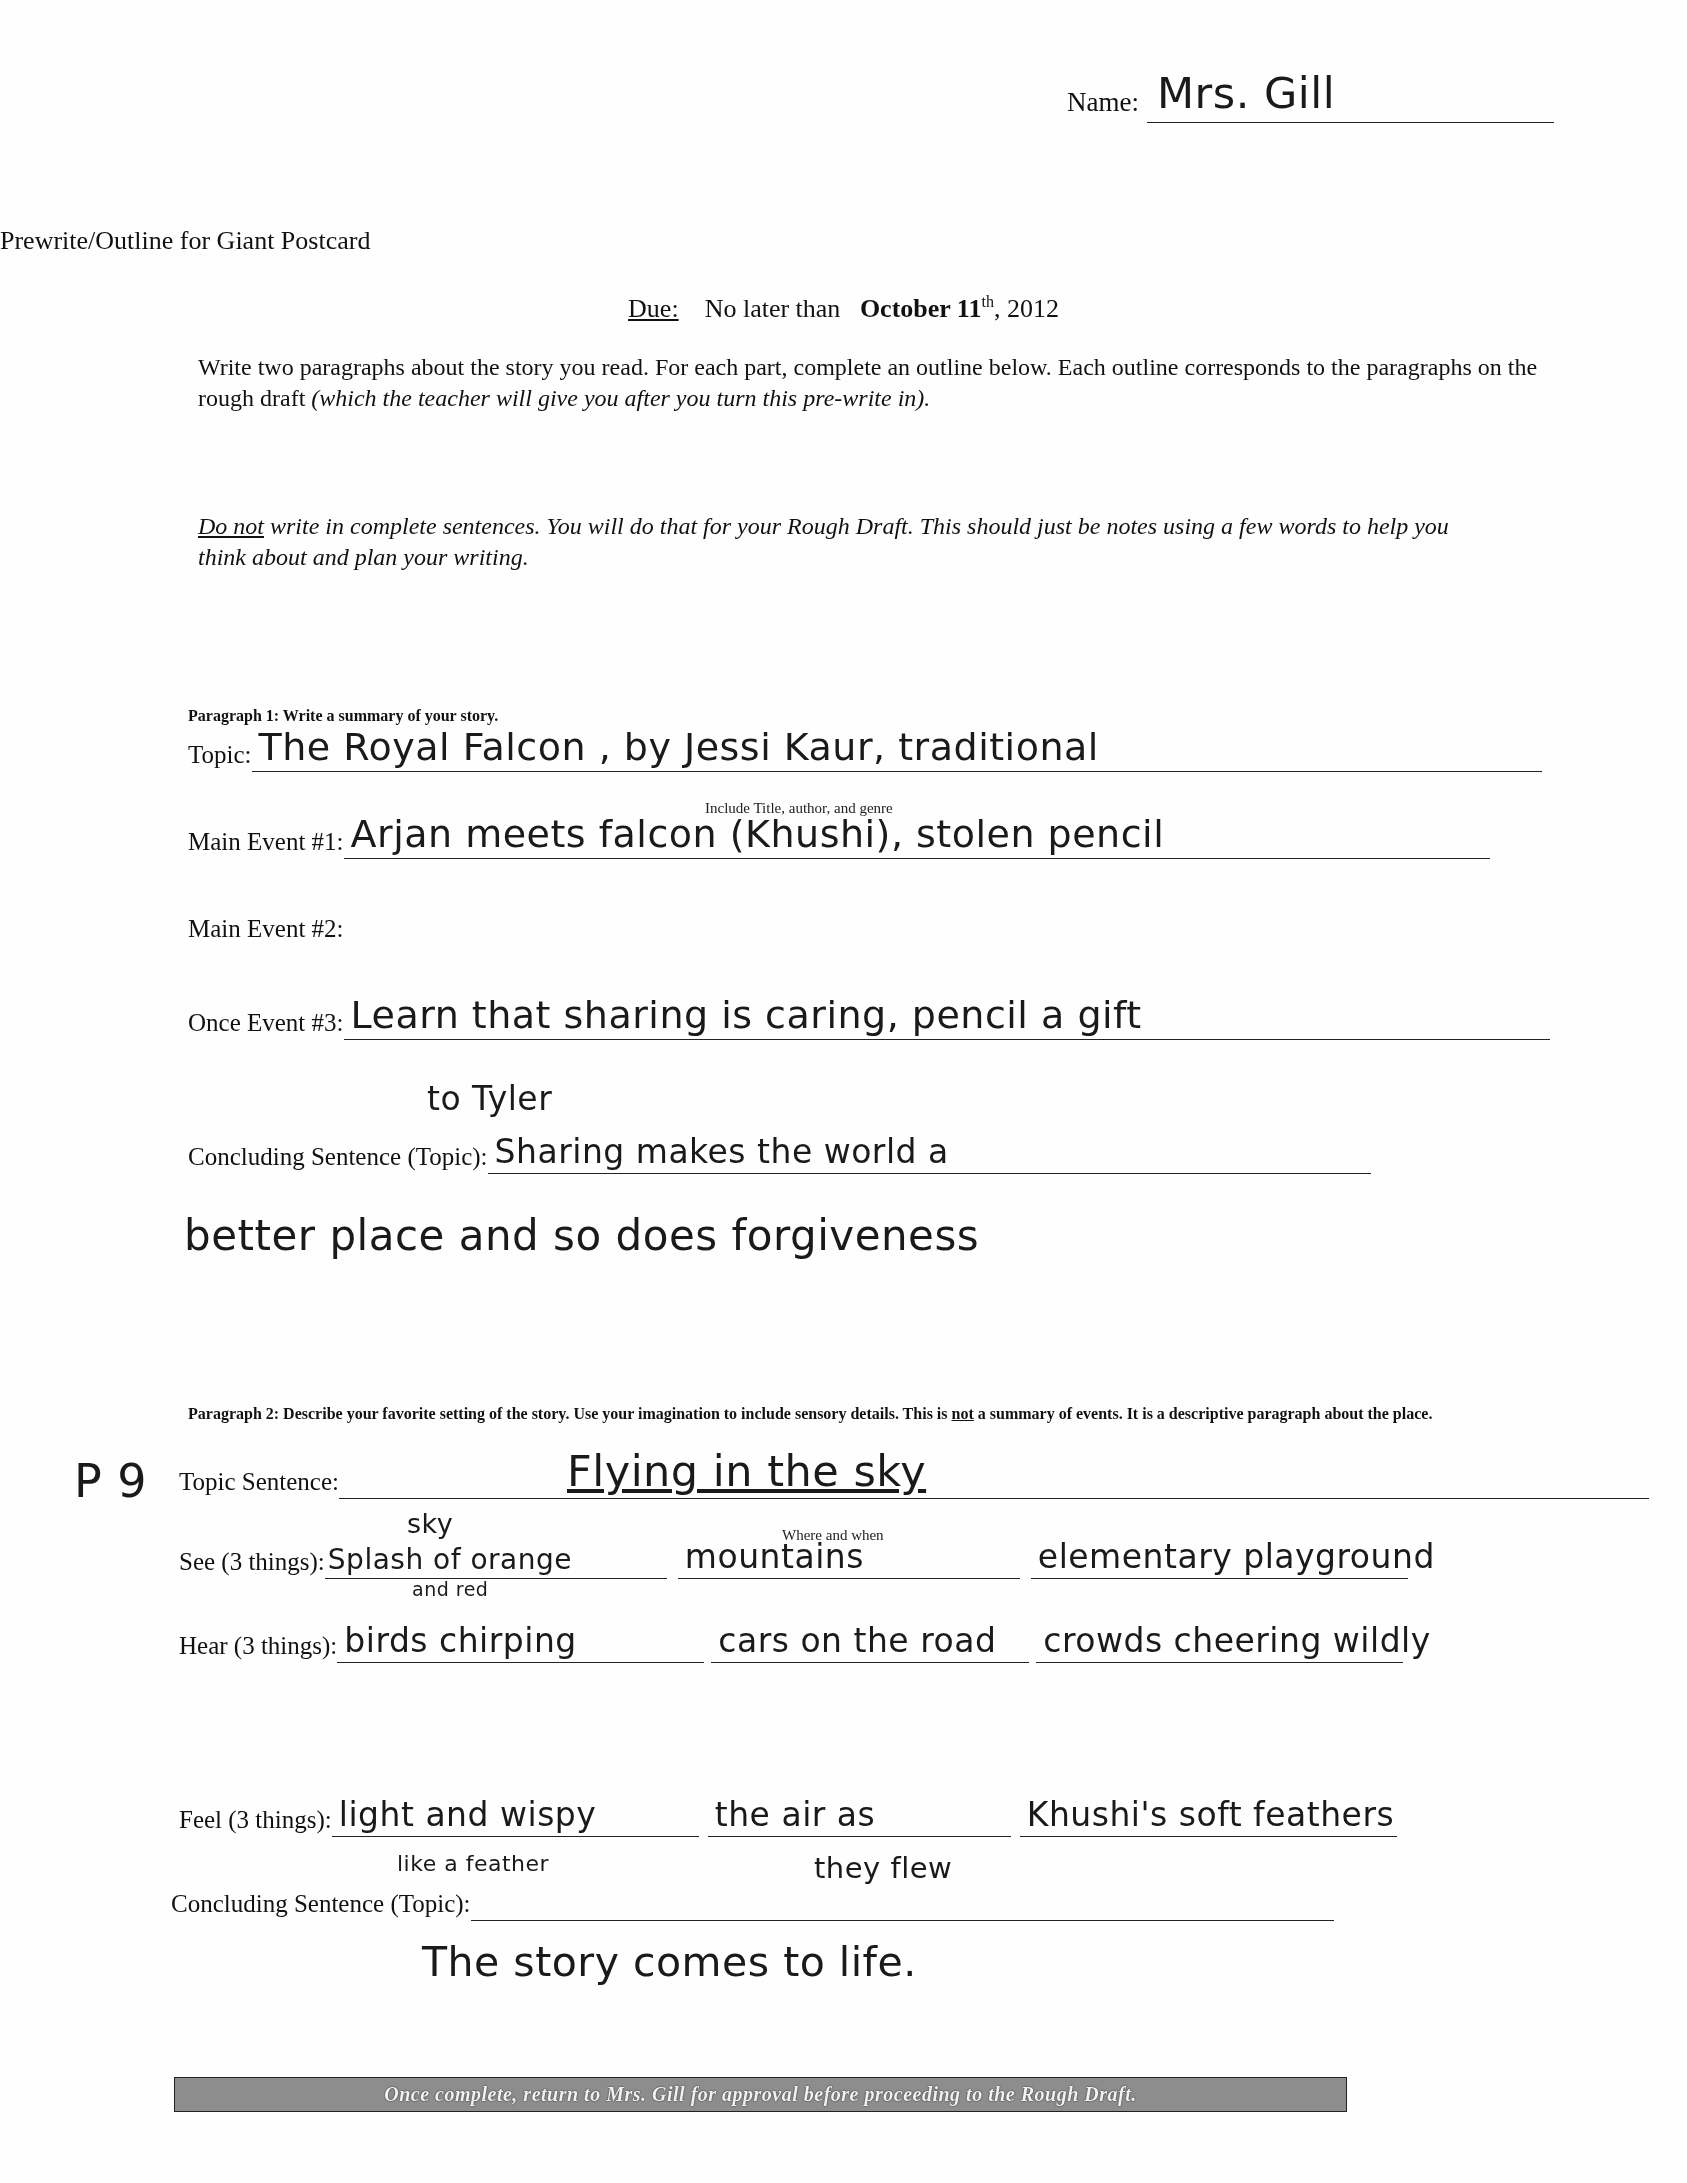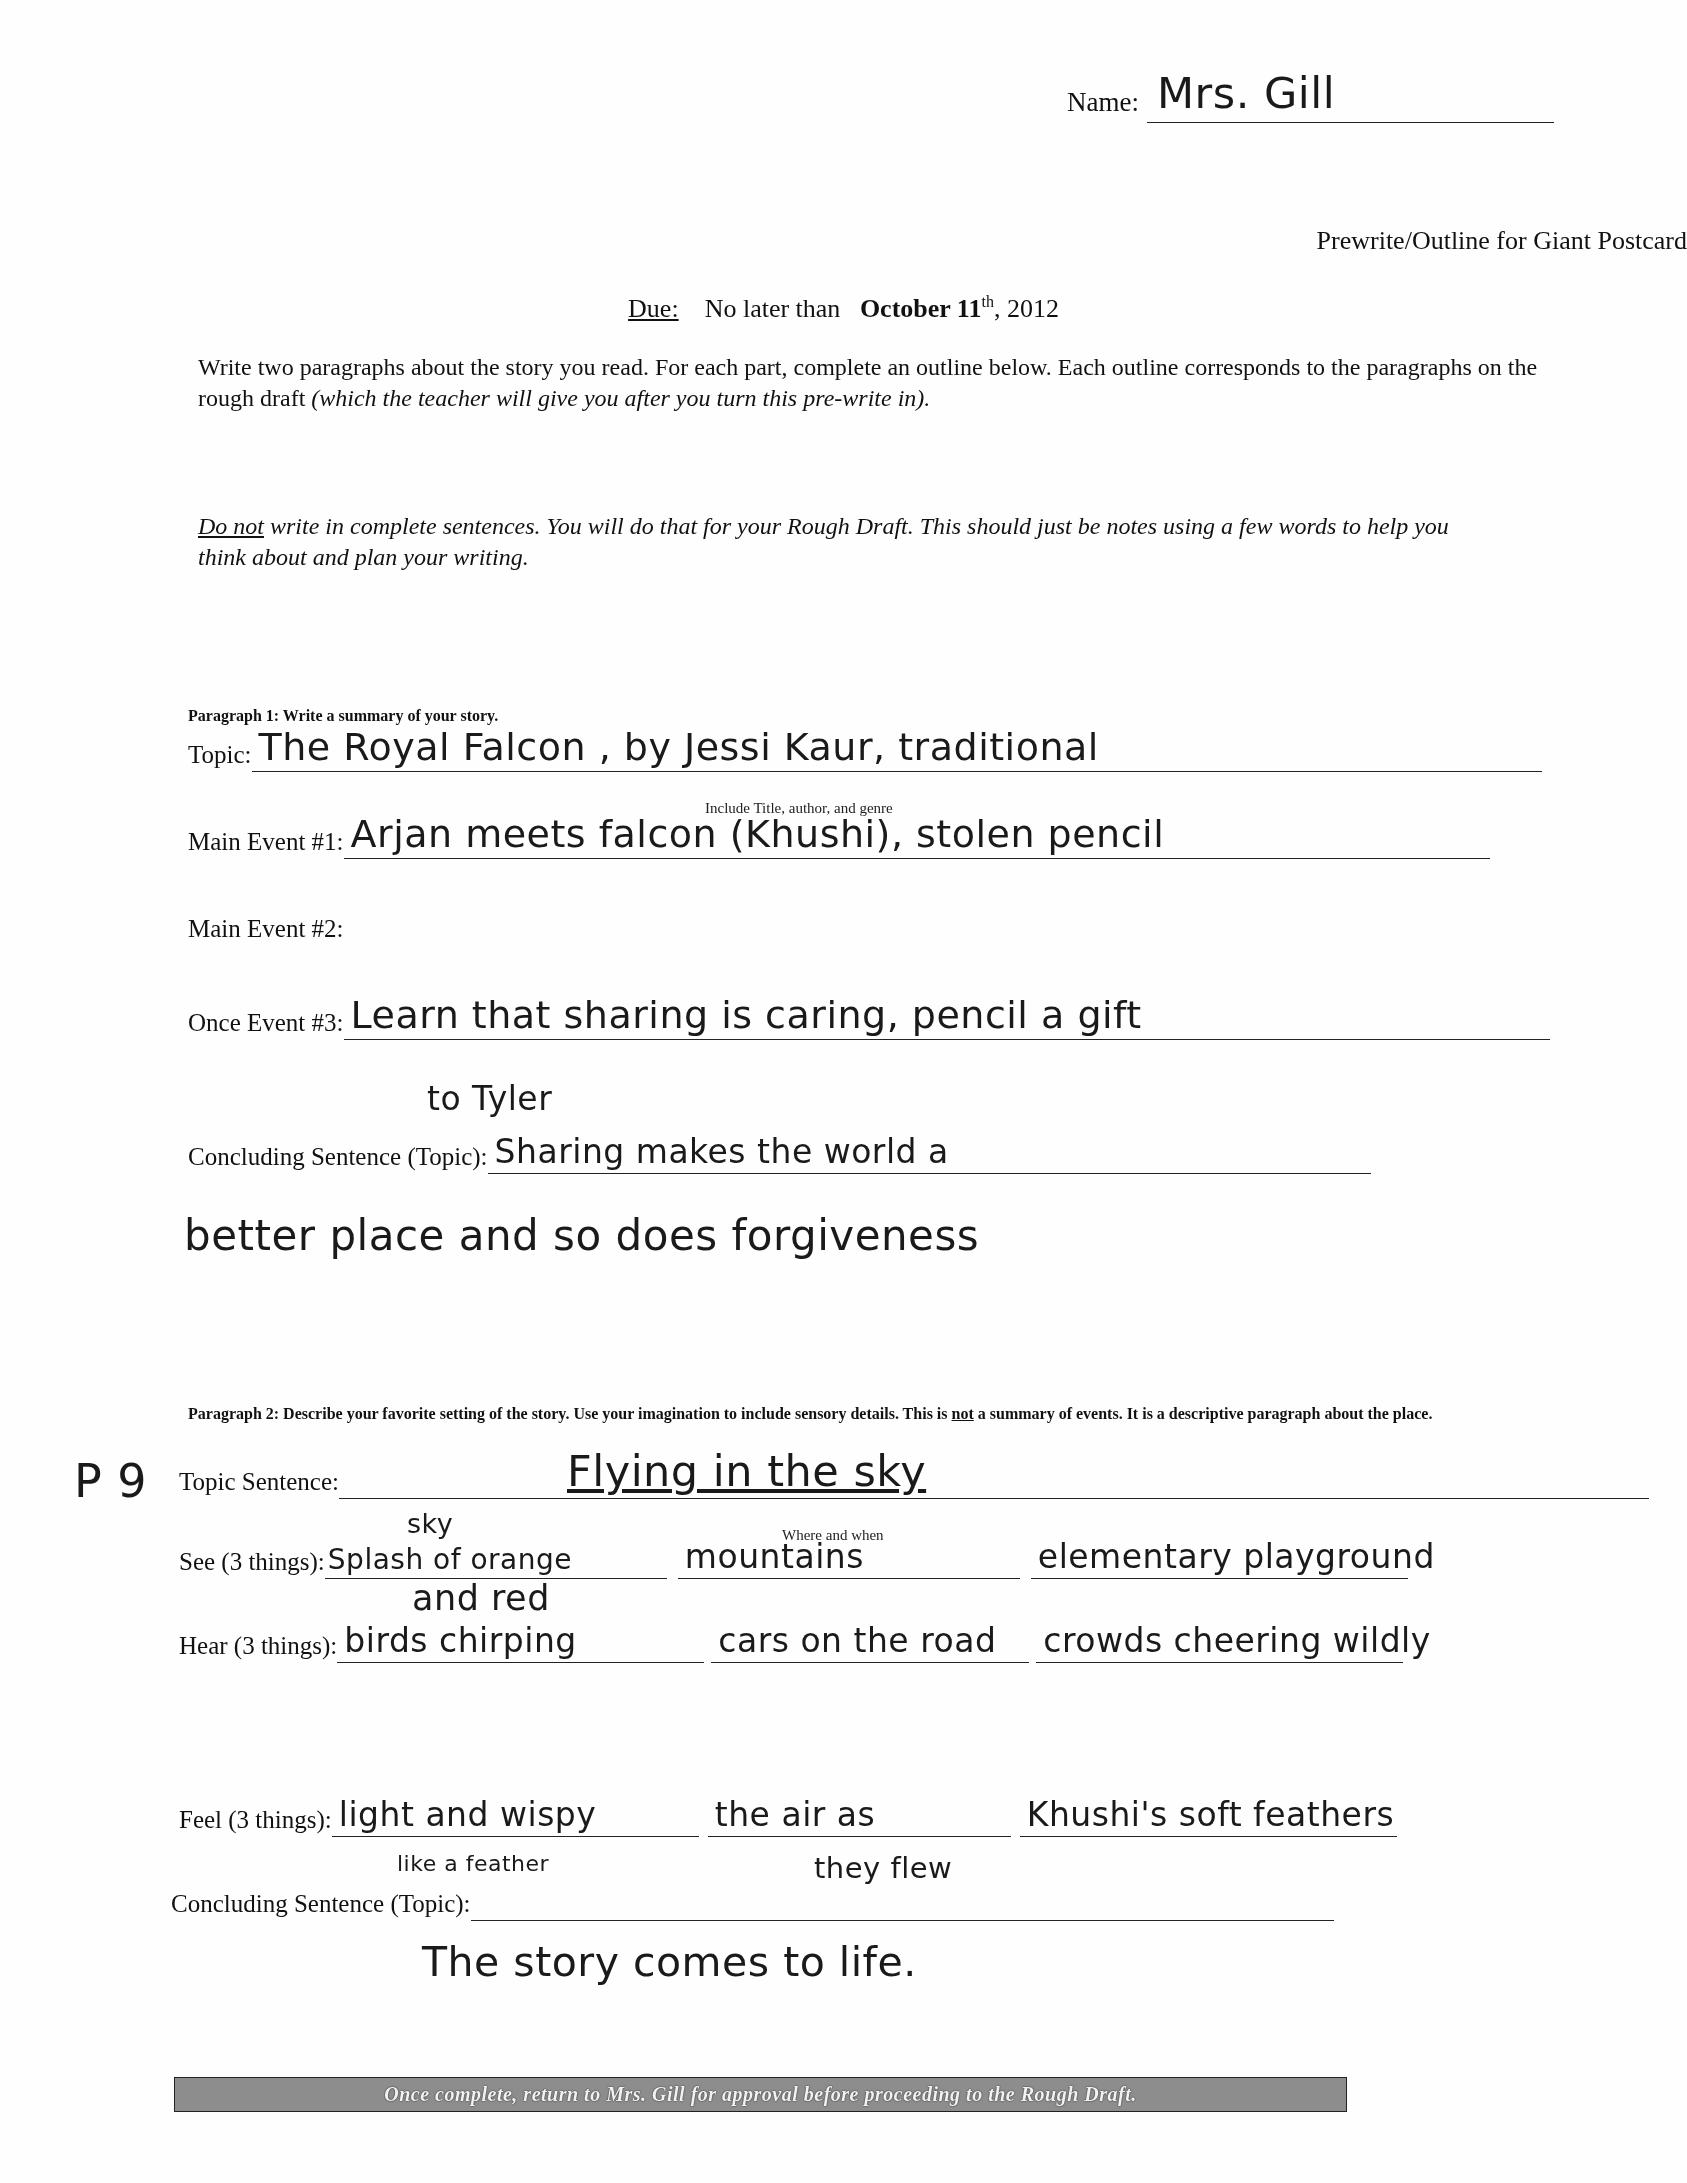--- a/index.html
+++ b/index.html
@@ -55,21 +55,21 @@
     bottom: 4px;
     font-size: 43px;
   }
 
   
   .title {
     position: absolute;
     top: 226px;
     left: 0;
     width: 1687px;
-    text-align: right;
+    text-align: left;
     font-size: 26px;
   }
   .due {
     position: absolute;
     top: 293px;
     left: 0;
     width: 1687px;
     text-align: center;
     font-size: 26px;
   }
@@ -268,21 +268,21 @@
       <span class="hand ink xs" style="left:3px;">Splash of orange</span>
     </span>
     <span class="line" style="width:342px; margin-left:11px;">
       <span class="hand ink sm">mountains</span>
     </span>
     <span class="line" style="width:377px; margin-left:11px;">
       <span class="hand ink sm">elementary playground</span>
     </span>
   </div>
   <div class="hand free" style="left:407px; top:1508px; font-size:27px;">sky</div>
-  <div class="hand free" style="left:412px; top:1578px; font-size:35px;">and red</div>
+  <div class="hand free" style="left:412px; top:1578px; font-size:19px;">and red</div>
 
   <div class="row" style="left:179px; top:1630px;">
     <span class="lab">Hear (3 things):</span>
     <span class="line" style="width:367px;">
       <span class="hand ink sm">birds chirping</span>
     </span>
     <span class="line" style="width:318px; margin-left:7px;">
       <span class="hand ink sm">cars on the road</span>
     </span>
     <span class="line" style="width:367px; margin-left:7px;">

